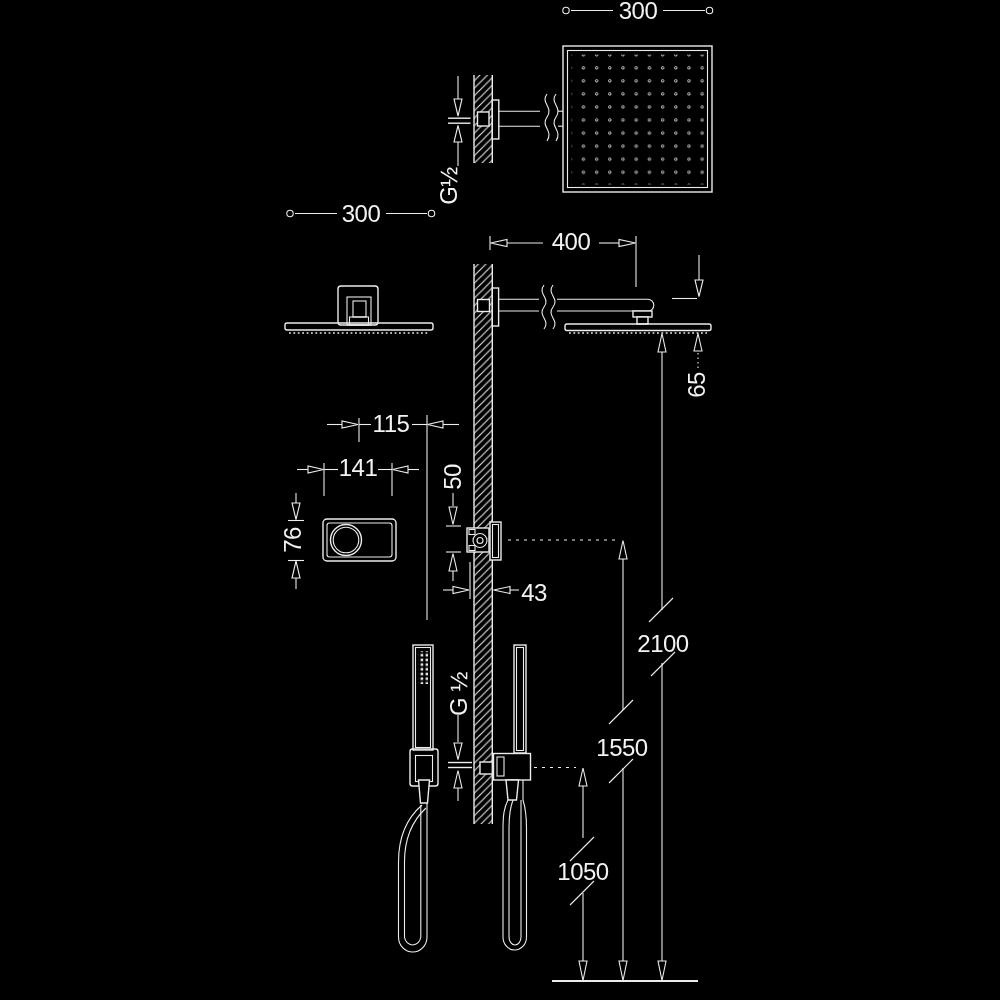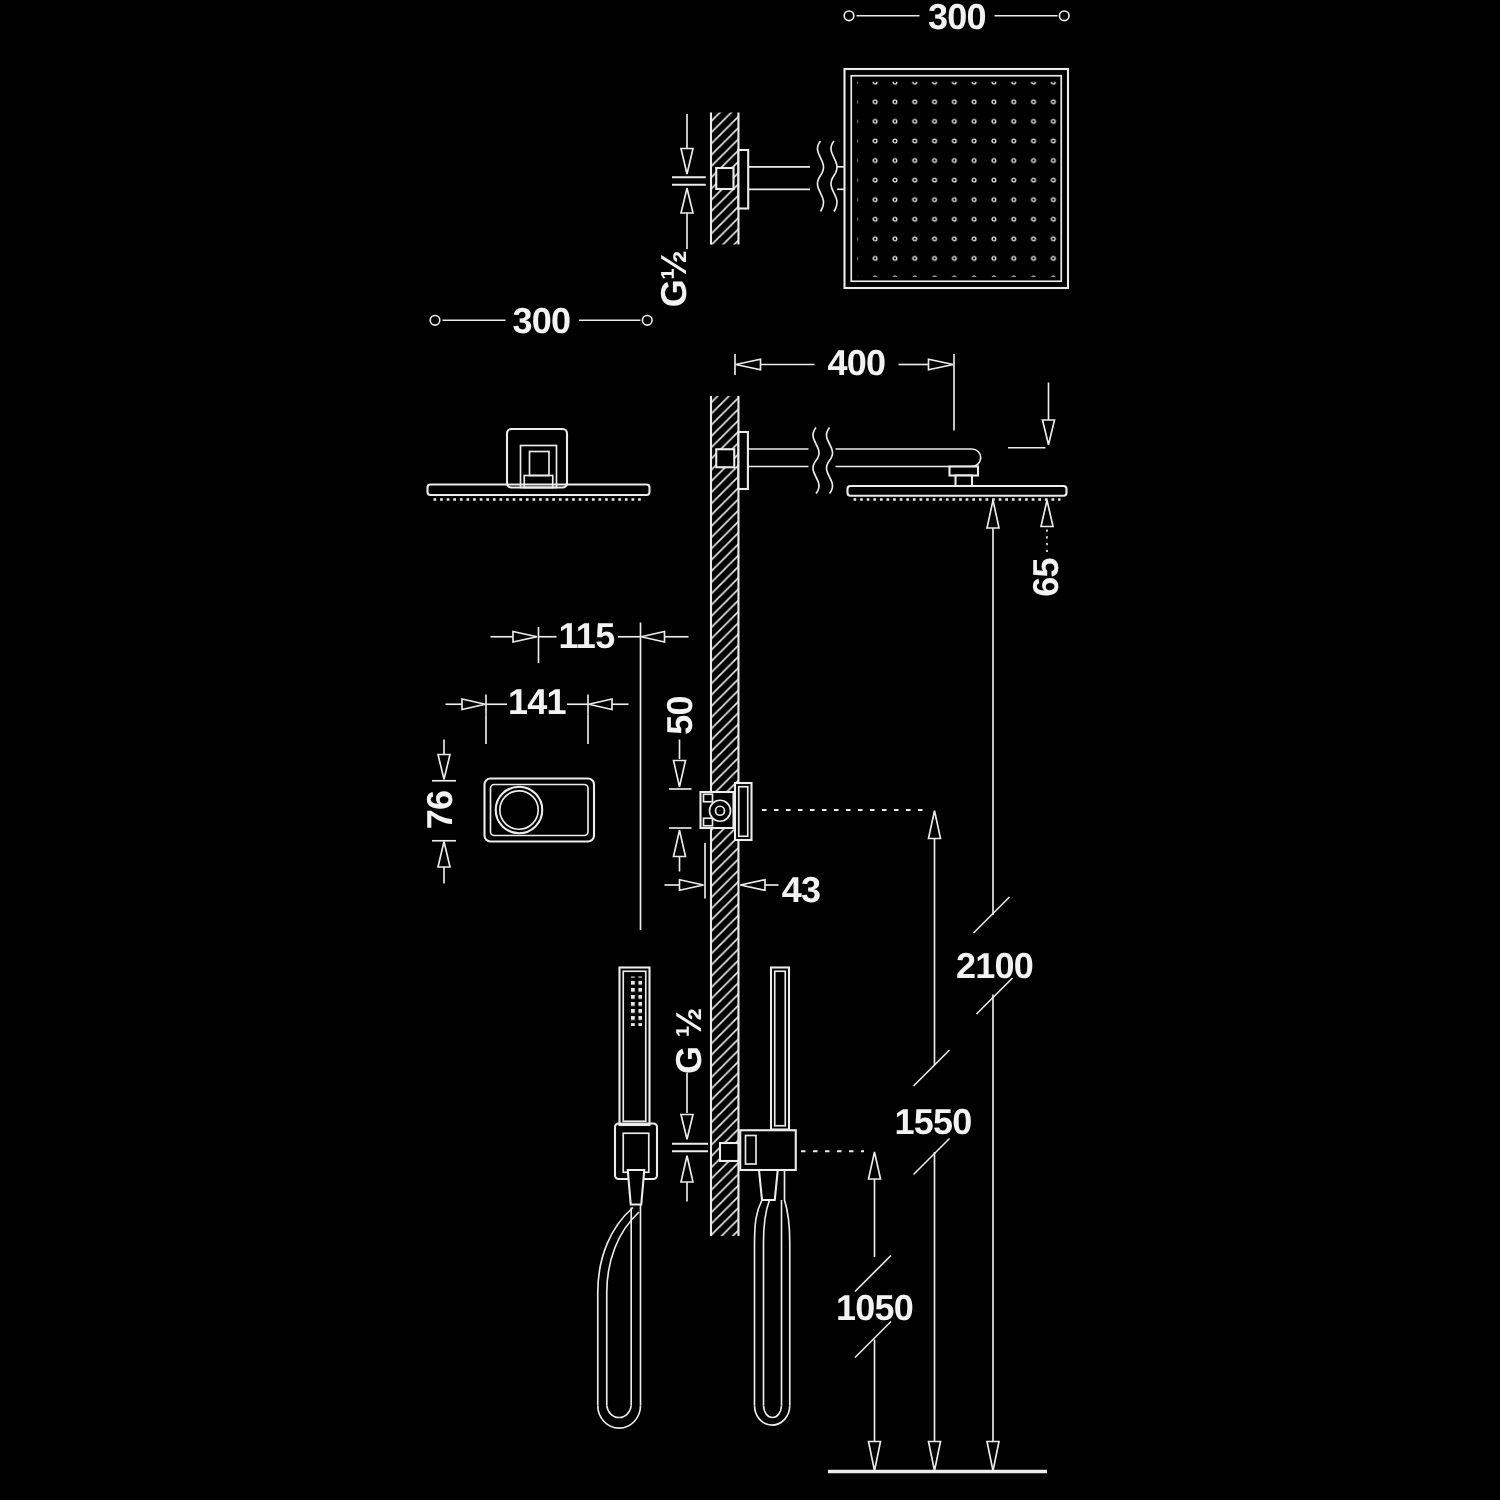--- a/index.html
+++ b/index.html
@@ -1,16 +1,16 @@
 <!DOCTYPE html>
 <html><head>
 <meta charset="utf-8">
 <style>
   html,body{margin:0;padding:0;background:#000;}
-  .stage{position:relative;width:1000px;height:1000px;background:#000;overflow:hidden;font-weight:bold;}
+  .stage{position:relative;width:1000px;height:1000px;background:#000;overflow:hidden;}
   svg{display:block;}
   .ln{stroke:#ececec;stroke-width:1.4;fill:none;}
   .thin{stroke:#ececec;stroke-width:1.1;fill:none;}
   .blk{fill:#000;stroke:#ececec;stroke-width:1.4;}
   .arr{fill:#000;stroke:#ececec;stroke-width:1.1;}
   .dot-edge{stroke:#ececec;stroke-width:1.6;fill:none;stroke-dasharray:1.8 2.6;}
   .cl{stroke:#ececec;stroke-width:1.2;fill:none;stroke-dasharray:3 5;}
   .dim-txt{fill:#f2f2f2;font-family:"Liberation Sans",sans-serif;font-size:24px;
            letter-spacing:-0.5px;text-anchor:middle;}
 </style>

